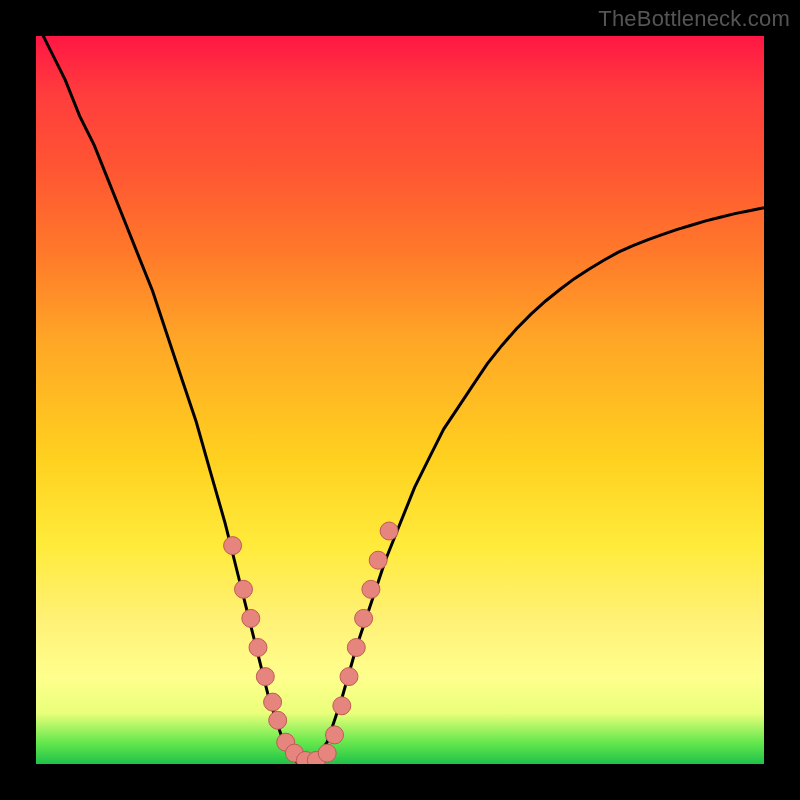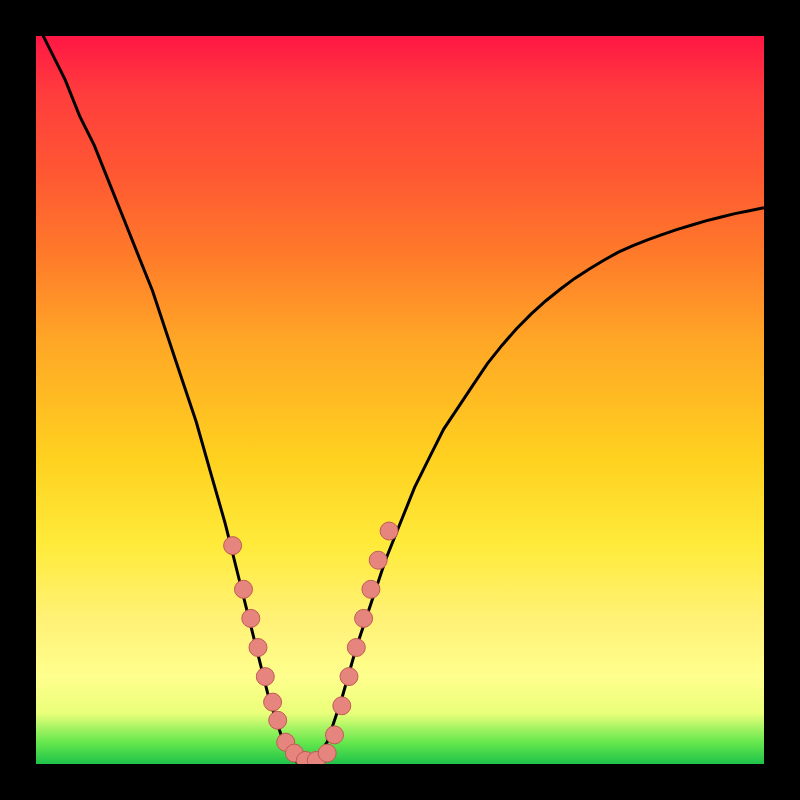--- a/index.html
+++ b/index.html
@@ -70,13 +70,14 @@
         <circle cx="298.5" cy="698.9" r="9" fill="#e6847e" stroke="#c05a55" stroke-width="1"></circle>
         <circle cx="305.8" cy="669.8" r="9" fill="#e6847e" stroke="#c05a55" stroke-width="1"></circle>
         <circle cx="313.0" cy="640.6" r="9" fill="#e6847e" stroke="#c05a55" stroke-width="1"></circle>
         <circle cx="320.3" cy="611.5" r="9" fill="#e6847e" stroke="#c05a55" stroke-width="1"></circle>
         <circle cx="327.6" cy="582.4" r="9" fill="#e6847e" stroke="#c05a55" stroke-width="1"></circle>
         <circle cx="334.9" cy="553.3" r="9" fill="#e6847e" stroke="#c05a55" stroke-width="1"></circle>
         <circle cx="342.2" cy="524.2" r="9" fill="#e6847e" stroke="#c05a55" stroke-width="1"></circle>
         <circle cx="353.1" cy="495.0" r="9" fill="#e6847e" stroke="#c05a55" stroke-width="1"></circle>
       </svg>
   </div>
+  <div class="watermark">TheBottleneck.com</div>
 </div>
 
 </body></html>

